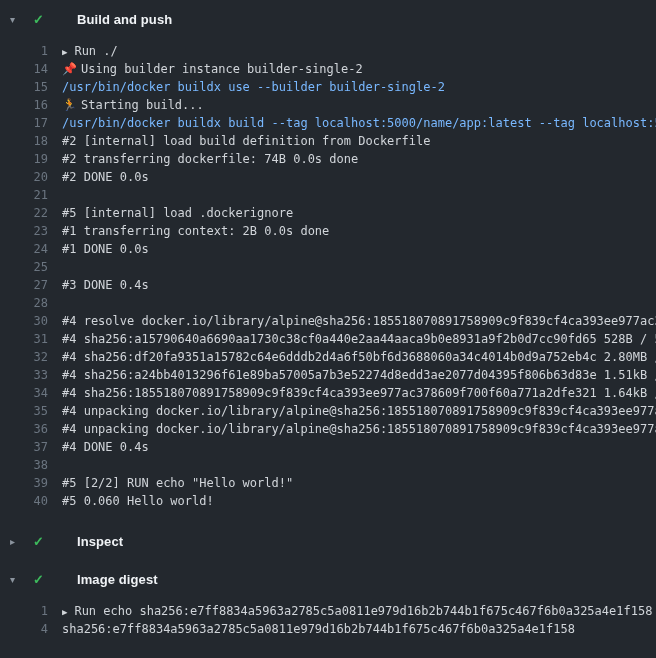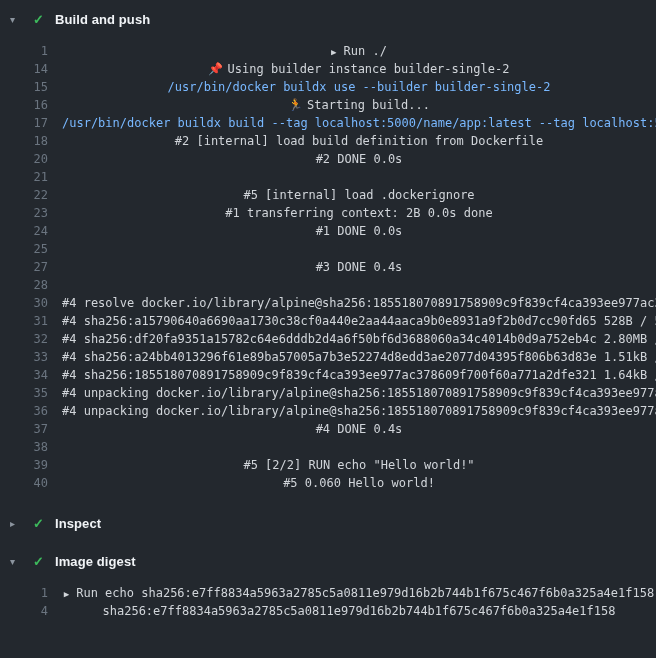--- a/index.html
+++ b/index.html
@@ -26,21 +26,21 @@
   }
   .status-icon {
     width: 16px;
     color: #3dba5c;
     font-weight: bold;
     font-size: 13px;
     margin-left: 7px;
     flex-shrink: 0;
   }
   .section-title {
-    margin-left: 6px;
+    margin-left: 28px;
     color: #f0f3f6;
     font-size: 13px;
     font-weight: bold;
     letter-spacing: 0.1px;
   }
 
   .log { padding: 4px 0 12px 0; }
   .log-line {
     display: flex;
     height: 18px;
@@ -54,21 +54,20 @@
     flex-shrink: 0;
     text-align: right;
     color: #6b7580;
     cursor: pointer;
   }
   .content {
     flex: 1;
     padding-left: 14px;
     color: #d1d5da;
     overflow: hidden;
-    text-align: center;
   }
   .log-line.command .content { color: #79b8ff; font-weight: normal; }
   .run-toggle {
     display: inline-block;
     font-size: 9px;
     color: #d1d5da;
     margin-right: 7px;
     cursor: pointer;
   }
   .emoji { margin-right: 4px; font-family: "DejaVu Sans", sans-serif; }
@@ -84,20 +83,21 @@
       <span class="status-icon">✓</span>
       <span class="section-title">Build and push</span>
     </div>
     <div class="log">
         <div class="log-line group"><span class="ln">1</span><span class="content"><span class="run-toggle">▶</span>Run ./</span></div>
         <div class="log-line output"><span class="ln">14</span><span class="content"><span class="emoji">📌</span>Using builder instance builder-single-2</span></div>
         <div class="log-line command"><span class="ln">15</span><span class="content">/usr/bin/docker buildx use --builder builder-single-2</span></div>
         <div class="log-line output"><span class="ln">16</span><span class="content"><span class="emoji">🏃</span>Starting build...</span></div>
         <div class="log-line command"><span class="ln">17</span><span class="content">/usr/bin/docker buildx build --tag localhost:5000/name/app:latest --tag localhost:5000</span></div>
         <div class="log-line output"><span class="ln">18</span><span class="content">#2 [internal] load build definition from Dockerfile</span></div>
+        <div class="log-line output"><span class="ln">19</span><span class="content">#2 transferring dockerfile: 74B 0.0s done</span></div>
         <div class="log-line output"><span class="ln">20</span><span class="content">#2 DONE 0.0s</span></div>
         <div class="log-line blank"><span class="ln">21</span><span class="content"></span></div>
         <div class="log-line output"><span class="ln">22</span><span class="content">#5 [internal] load .dockerignore</span></div>
         <div class="log-line output"><span class="ln">23</span><span class="content">#1 transferring context: 2B 0.0s done</span></div>
         <div class="log-line output"><span class="ln">24</span><span class="content">#1 DONE 0.0s</span></div>
         <div class="log-line blank"><span class="ln">25</span><span class="content"></span></div>
         <div class="log-line output"><span class="ln">27</span><span class="content">#3 DONE 0.4s</span></div>
         <div class="log-line blank"><span class="ln">28</span><span class="content"></span></div>
         <div class="log-line output"><span class="ln">30</span><span class="content">#4 resolve docker.io/library/alpine@sha256:185518070891758909c9f839cf4ca393ee977ac378609</span></div>
         <div class="log-line output"><span class="ln">31</span><span class="content">#4 sha256:a15790640a6690aa1730c38cf0a440e2aa44aaca9b0e8931a9f2b0d7cc90fd65 528B / 528B</span></div>

